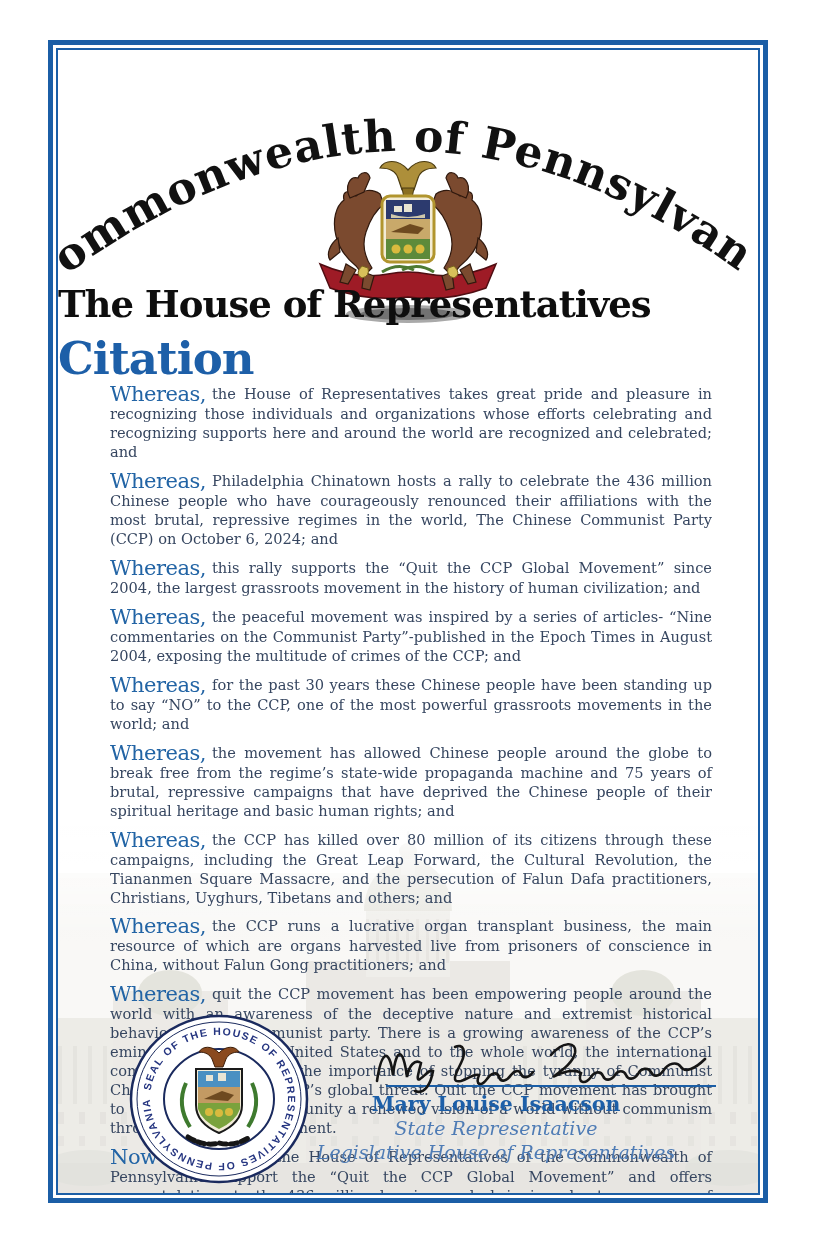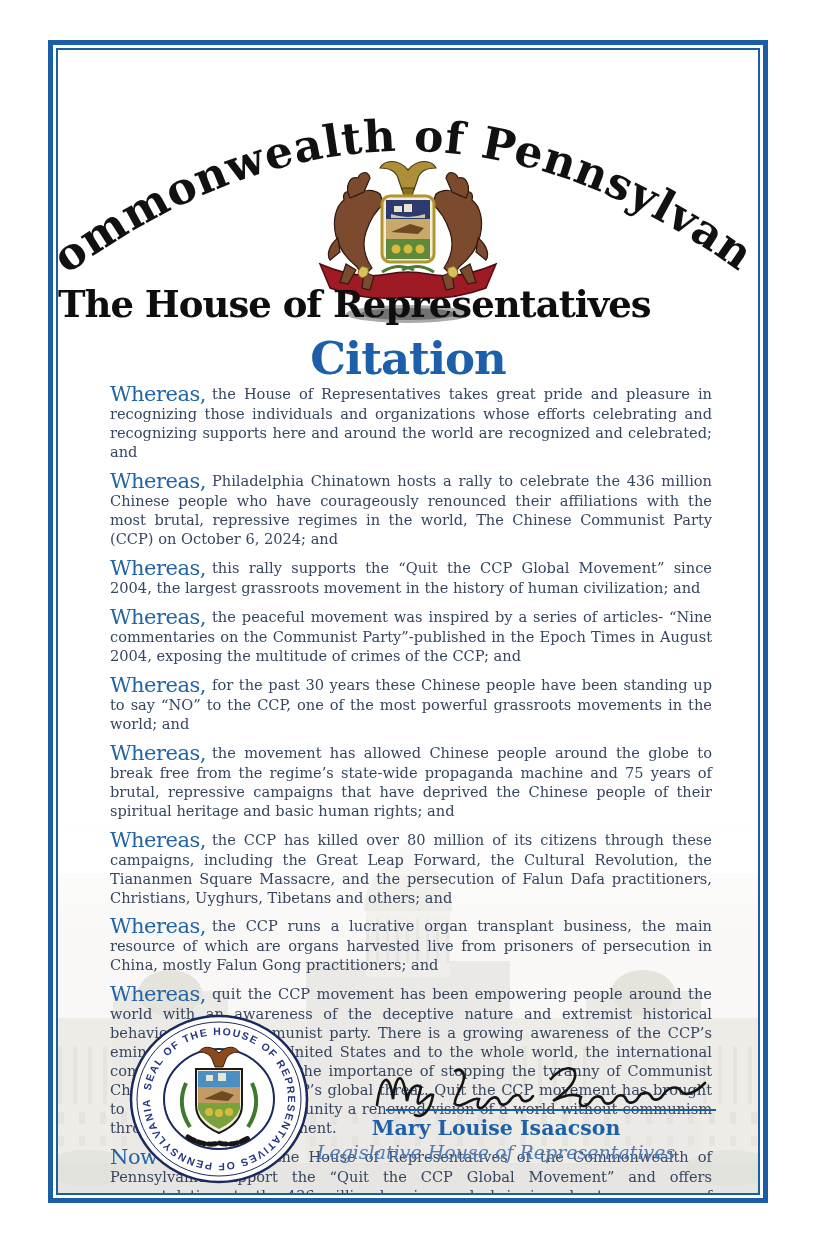--- a/index.html
+++ b/index.html
@@ -39,21 +39,20 @@
   .arms-svg { position: absolute; top: 98px; left: 50%; transform: translateX(-50%); }
   .house-title {
     position: absolute; top: 232px; left: 0; right: 0;
     text-align: left;
     font-weight: bold; font-size: 37px; color: #0e0e0e;
     letter-spacing: -1px;
     margin: 0;
   }
   .citation-title {
     position: absolute; top: 282px; left: 0; right: 0;
-    text-align: center;
     font-weight: bold; font-size: 45px; color: #1d5fa8;
     letter-spacing: -1px;
     margin: 0;
   }
 
   
   .content {
     position: absolute; top: 334px; left: 52px; right: 46px;
     z-index: 2;
   }
@@ -214,21 +213,21 @@
       </div>
 
       <div class="content">
         <p class="para"><span class="lead">Whereas,</span><span>the House of Representatives takes great pride and pleasure in recognizing those individuals and organizations whose efforts celebrating and recognizing supports here and around the world are recognized and celebrated; and</span></p>
         <p class="para"><span class="lead">Whereas,</span><span>Philadelphia Chinatown hosts a rally to celebrate the 436 million Chinese people who have courageously renounced their affiliations with the most brutal, repressive regimes in the world, The Chinese Communist Party (CCP) on October 6, 2024; and</span></p>
         <p class="para"><span class="lead">Whereas,</span><span>this rally supports the “Quit the CCP Global Movement” since 2004, the largest grassroots movement in the history of human civilization; and</span></p>
         <p class="para"><span class="lead">Whereas,</span><span>the peaceful movement was inspired by a series of articles- “Nine commentaries on the Communist Party”-published in the Epoch Times in August 2004, exposing the multitude of crimes of the CCP; and</span></p>
         <p class="para"><span class="lead">Whereas,</span><span>for the past 30 years these Chinese people have been standing up to say “NO” to the CCP, one of the most powerful grassroots movements in the world; and</span></p>
         <p class="para"><span class="lead">Whereas,</span><span>the movement has allowed Chinese people around the globe to break free from the regime’s state-wide propaganda machine and 75 years of brutal, repressive campaigns that have deprived the Chinese people of their spiritual heritage and basic human rights; and</span></p>
         <p class="para"><span class="lead">Whereas,</span><span>the CCP has killed over 80 million of its citizens through these campaigns, including the Great Leap Forward, the Cultural Revolution, the Tiananmen Square Massacre, and the persecution of Falun Dafa practitioners, Christians, Uyghurs, Tibetans and others; and</span></p>
-        <p class="para"><span class="lead">Whereas,</span><span>the CCP runs a lucrative organ transplant business, the main resource of which are organs harvested live from prisoners of persecution in China, mostly Falun Gong practitioners; and</span></p>
+        <p class="para"><span class="lead">Whereas,</span><span>the CCP runs a lucrative organ transplant business, the main resource of which are organs harvested live from prisoners of conscience in China, without Falun Gong practitioners; and</span></p>
         <p class="para"><span class="lead">Whereas,</span><span>quit the CCP movement has been empowering people around the world with an awareness of the deceptive nature and extremist historical behaviors of the communist party.  There is a growing awareness of the CCP’s eminent threat to the United States and to the whole world, the international community has realized the importance of stopping the tyranny of Communist China and ending the CCP’s global threat.  Quit the CCP movement has brought to the international community a renewed vision of a world without communism through a peaceful movement.</span></p>
         <p class="para"><span class="lead">Now therefore,</span><span>the House of Representatives of the Commonwealth of Pennsylvania support the “Quit the CCP Global Movement” and offers congratulations to the 436 million heroic people bringing about a new age of consciousness in China, thereby, improving the security of the entire world;</span></p>
 
       </div>
 
       <div class="bottom">
 
         <svg class="seal" width="186" height="172" viewBox="0 0 186 172">
           <defs>
             <path id="sealTextPath" d="M 24,86 a 69,64 0 1 1 138,0 a 69,64 0 1 1 -138,0" fill="none"></path>
@@ -264,19 +263,20 @@
         <div class="sig-block">
           <svg class="sig-svg" width="345" height="62" viewBox="0 0 345 62">
             <g fill="none" stroke="#151515" stroke-width="2.6" stroke-linecap="round">
               <path d="M6,48 C10,20 18,12 22,42 C25,16 32,12 36,44 C38,32 44,26 50,30 C47,42 45,48 49,46 C54,43 58,36 62,38 C60,50 54,62 44,58"></path>
               <path d="M84,14 C92,10 96,18 90,30 C84,42 80,50 90,48 C98,46 102,40 108,42 C104,52 110,54 116,46 C120,40 126,38 128,44 C130,50 136,48 140,42 C143,38 148,36 150,41 C152,46 158,45 162,39"></path>
               <path d="M180,22 C192,8 206,8 204,20 C202,30 190,38 182,44 C192,38 204,36 210,40 C206,50 214,52 220,44 C224,38 230,38 232,43 C234,48 240,48 244,42 C247,37 253,37 255,42 C257,47 263,47 267,41 C270,35 277,34 280,39 C282,44 288,44 292,38 C297,30 306,28 310,34 C314,40 324,36 334,26"></path>
             </g>
           </svg>
           <div class="sig-line"></div>
           <p class="sig-name">Mary Louise Isaacson</p>
+          <p class="sig-role">State Representative</p>
           <p class="sig-role">Legislative House of Representatives</p>
         </div>
       </div>
 
     </div>
   </div>
 </div>
 
 </body></html>

